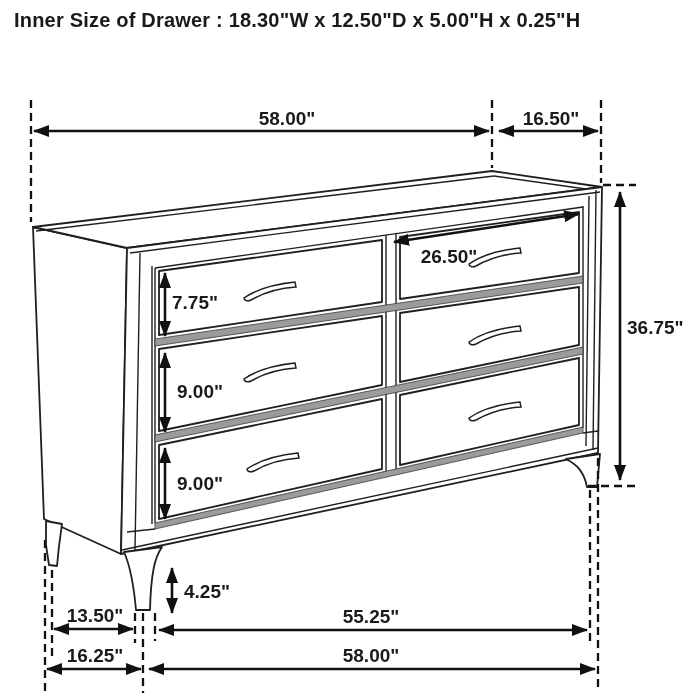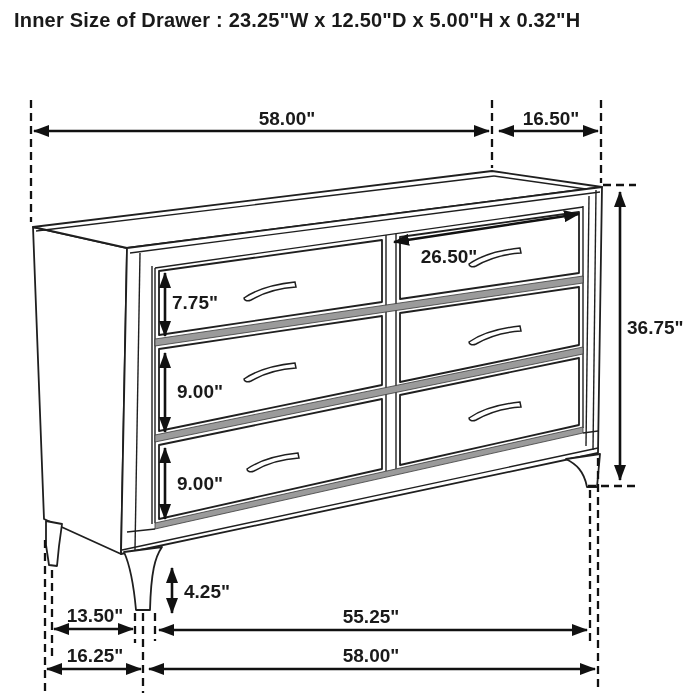--- a/index.html
+++ b/index.html
@@ -36,21 +36,21 @@
   .iline   { stroke: #1f1f1f; stroke-width: 1.4; fill: none; }
   .rail    { fill: #9b9b9b; stroke: #3a3a3a; stroke-width: 0.8; }
   .dimline { stroke: #111111; stroke-width: 2.6; fill: none; }
   .dash    { stroke: #111111; stroke-width: 2.3; fill: none; stroke-dasharray: 8 5; }
   .handle  { fill: #ffffff; stroke: #1f1f1f; stroke-width: 1.5; }
 </style>
 </head>
 <body>
 
 <div id="stage">
-  <div id="title">Inner Size of Drawer : 23.25"W x 12.50"D x 5.00"H x 0.32"H</div>
+  <div id="title">Inner Size of Drawer : 18.30"W x 12.50"D x 5.00"H x 0.25"H</div>
 
   <svg width="700" height="700" viewBox="0 0 700 700">
     <defs>
       <marker id="aE" markerUnits="userSpaceOnUse" markerWidth="16" markerHeight="12" refX="15" refY="6" orient="auto">
         <path d="M0,0 L16,6 L0,12 Z" fill="#111111"></path>
       </marker>
       <marker id="aS" markerUnits="userSpaceOnUse" markerWidth="16" markerHeight="12" refX="1" refY="6" orient="auto">
         <path d="M16,0 L0,6 L16,12 Z" fill="#111111"></path>
       </marker>
       <path id="handleShape" d="M-26,8 C-13,-1 6,-6 25,-8 L26,-3 C10,-2 -7,3 -19,10 C-23,12 -26,10 -26,8 Z"></path>

